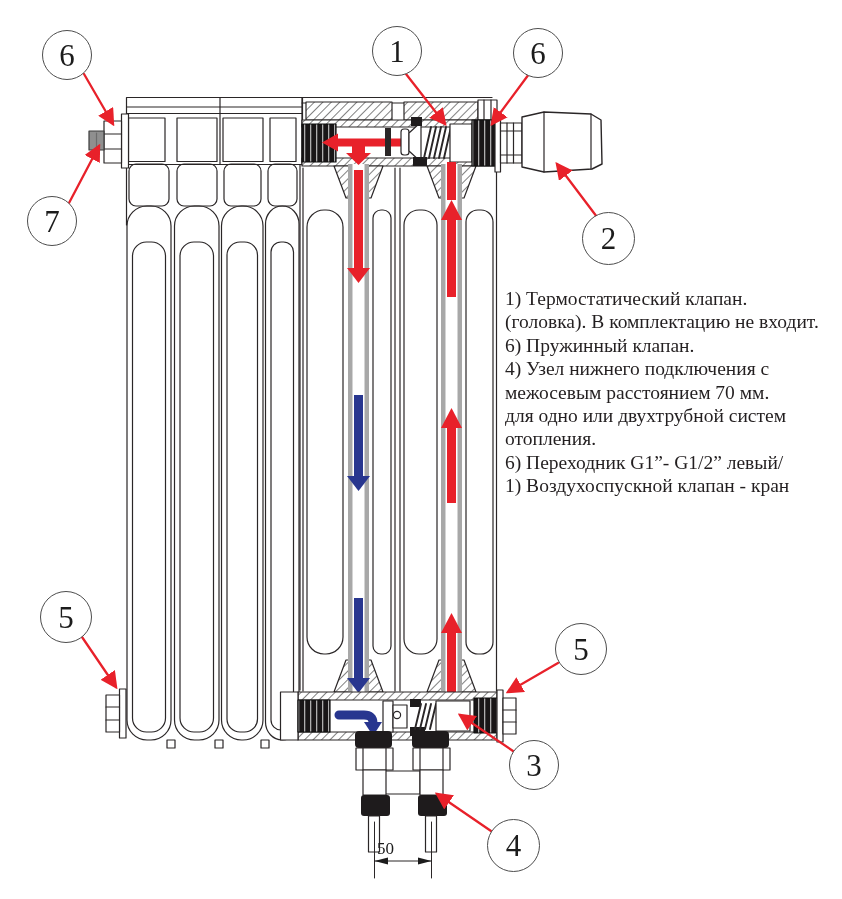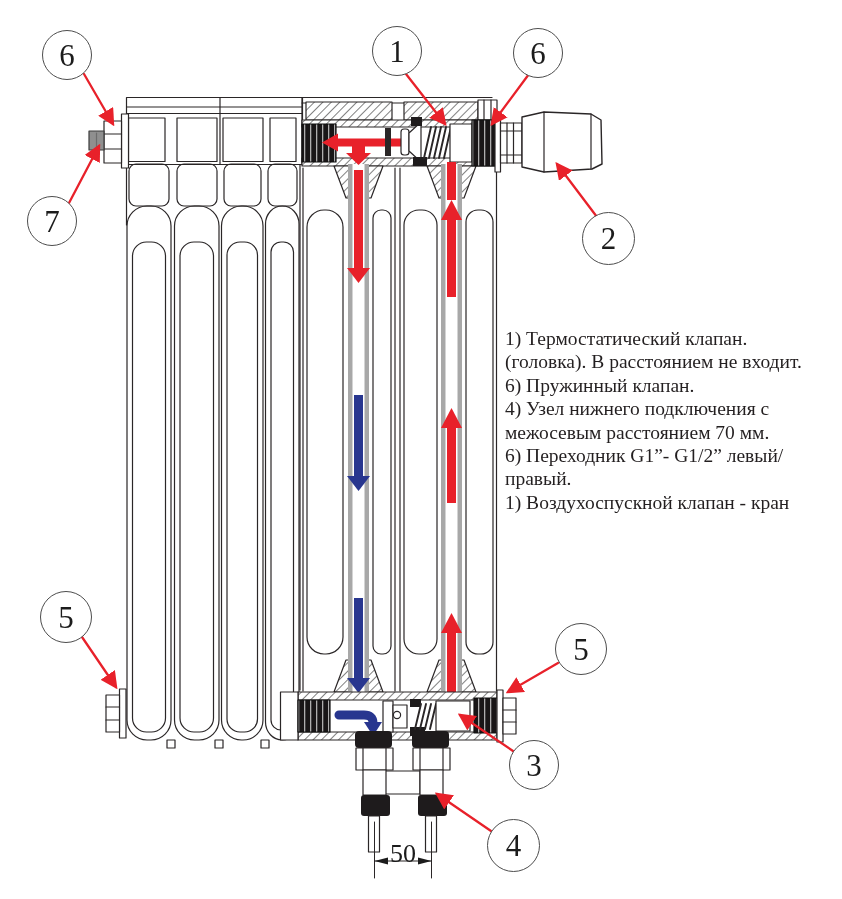--- a/index.html
+++ b/index.html
@@ -11,26 +11,26 @@
   .callout{
     position:absolute;box-sizing:border-box;border:1.6px solid #4d4d4d;border-radius:50%;
     background:#ffffff;display:flex;align-items:center;justify-content:center;
     color:#1c1c1c;font-size:31px;line-height:1;z-index:5;
   }
   .s50{width:50px;height:50px;}
   .s52{width:52px;height:52px;}
   .s53{width:53px;height:53px;}
   .legend{
     position:absolute;left:505px;top:287px;width:336px;z-index:4;
-    color:#231f20;font-size:19.5px;line-height:23.4px;margin-top:40px;
+    color:#231f20;font-size:19.5px;line-height:23.4px;
   }
   .legend-line{white-space:nowrap;}
   .dim-label{
-    position:absolute;left:377px;top:839px;width:52px;text-align:center;
-    font-size:26px;color:#1c1c1c;z-index:4;
+    position:absolute;left:377px;top:839px;width:52px;
+    font-size:17px;color:#1c1c1c;z-index:4;
   }
 </style>
 </head>
 <body>
 
 <div class="stage">
 
 <svg width="842" height="899" viewBox="0 0 842 899">
   <defs>
     <pattern id="hatch" width="6" height="6" patternUnits="userSpaceOnUse" patternTransform="rotate(45)">
@@ -281,24 +281,25 @@
   <div class="callout s50" style="left:372px;top:26px">1</div>
   <div class="callout s50" style="left:513px;top:28px">6</div>
   <div class="callout s53" style="left:582px;top:212px">2</div>
   <div class="callout s52" style="left:40px;top:591px">5</div>
   <div class="callout s52" style="left:555px;top:623px">5</div>
   <div class="callout s50" style="left:509px;top:740px">3</div>
   <div class="callout s53" style="left:487px;top:819px">4</div>
 
   <div class="legend">
     <div class="legend-line">1) Термостатический клапан.</div>
-    <div class="legend-line">(головка). В расстоянием не входит.</div>
+    <div class="legend-line">(головка). В комплектацию не входит.</div>
     <div class="legend-line">6) Пружинный клапан.</div>
     <div class="legend-line">4) Узел нижнего подключения с</div>
     <div class="legend-line">межосевым расстоянием 70 мм.</div>
+    <div class="legend-line">для одно или двухтрубной систем</div>
+    <div class="legend-line">отопления.</div>
     <div class="legend-line">6) Переходник G1”- G1/2” левый/</div>
-    <div class="legend-line">правый.</div>
     <div class="legend-line">1) Воздухоспускной клапан - кран</div>
   </div>
 
   <div class="dim-label">50</div>
 
 </div>
 
 </body></html>

